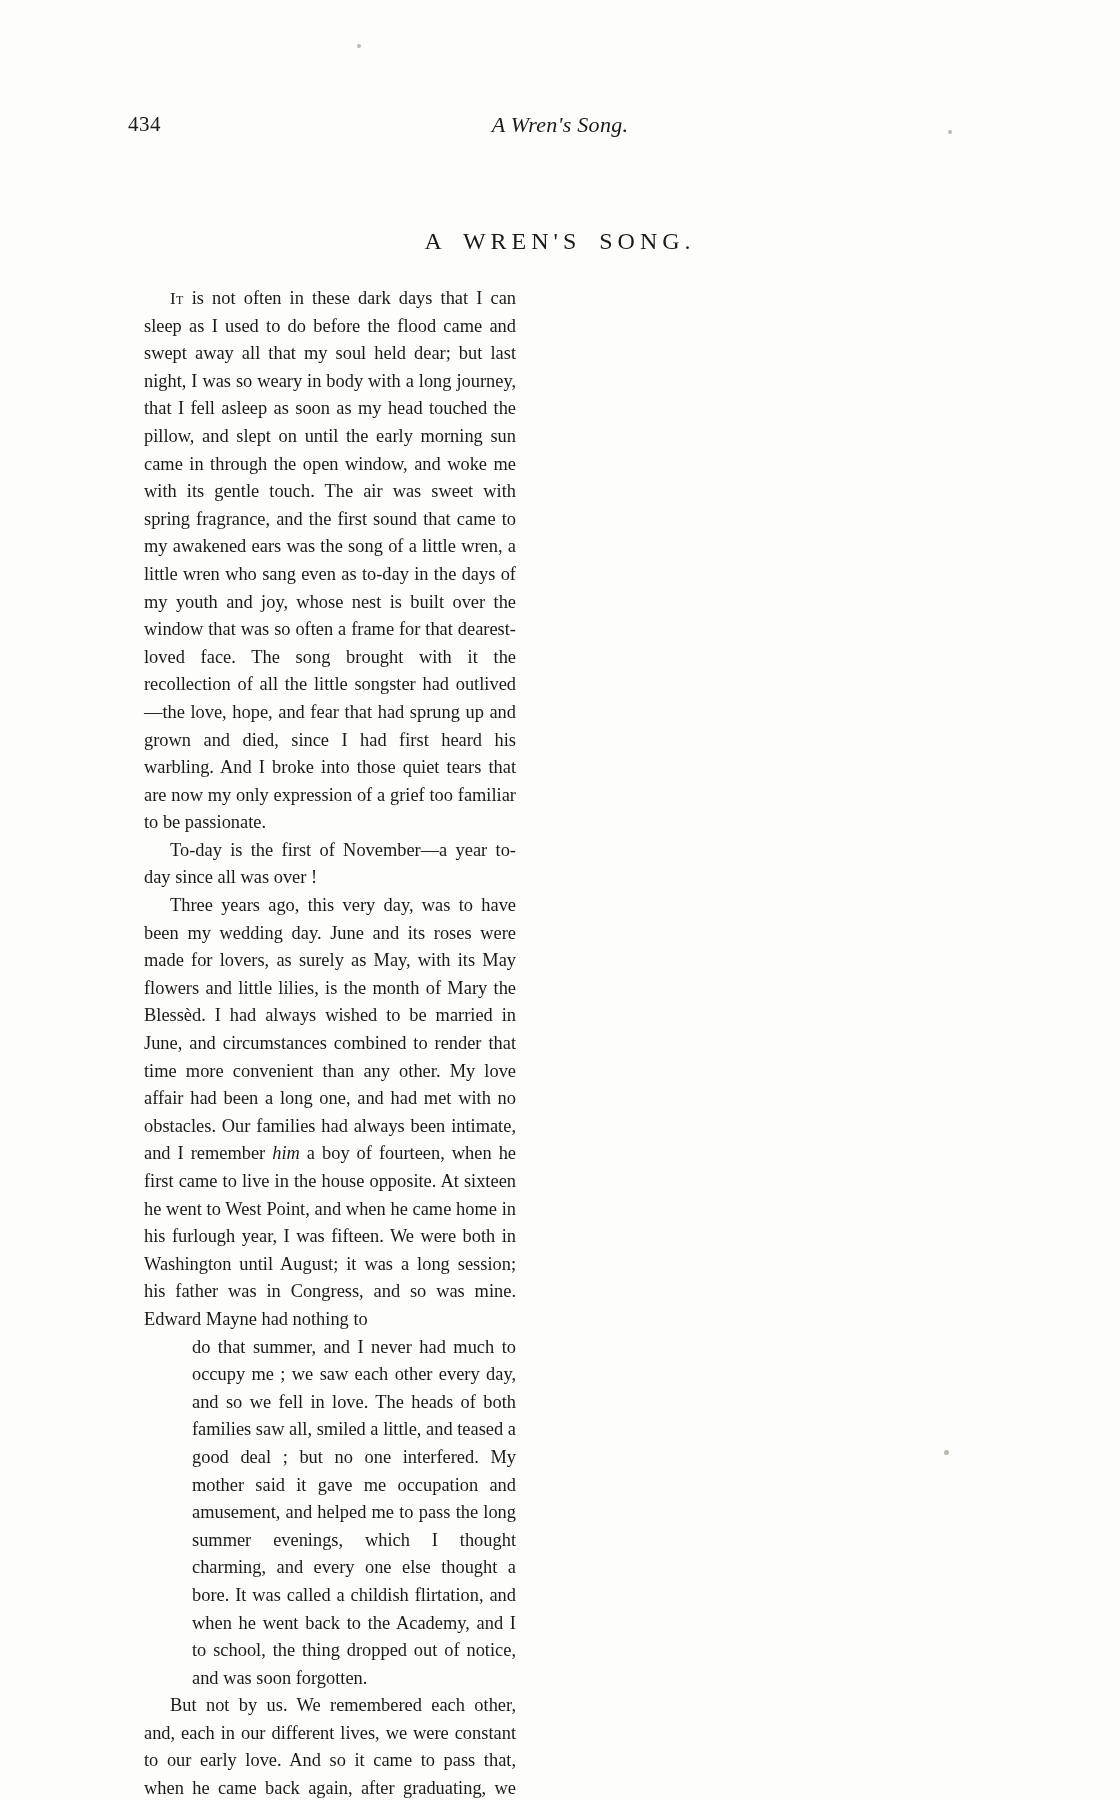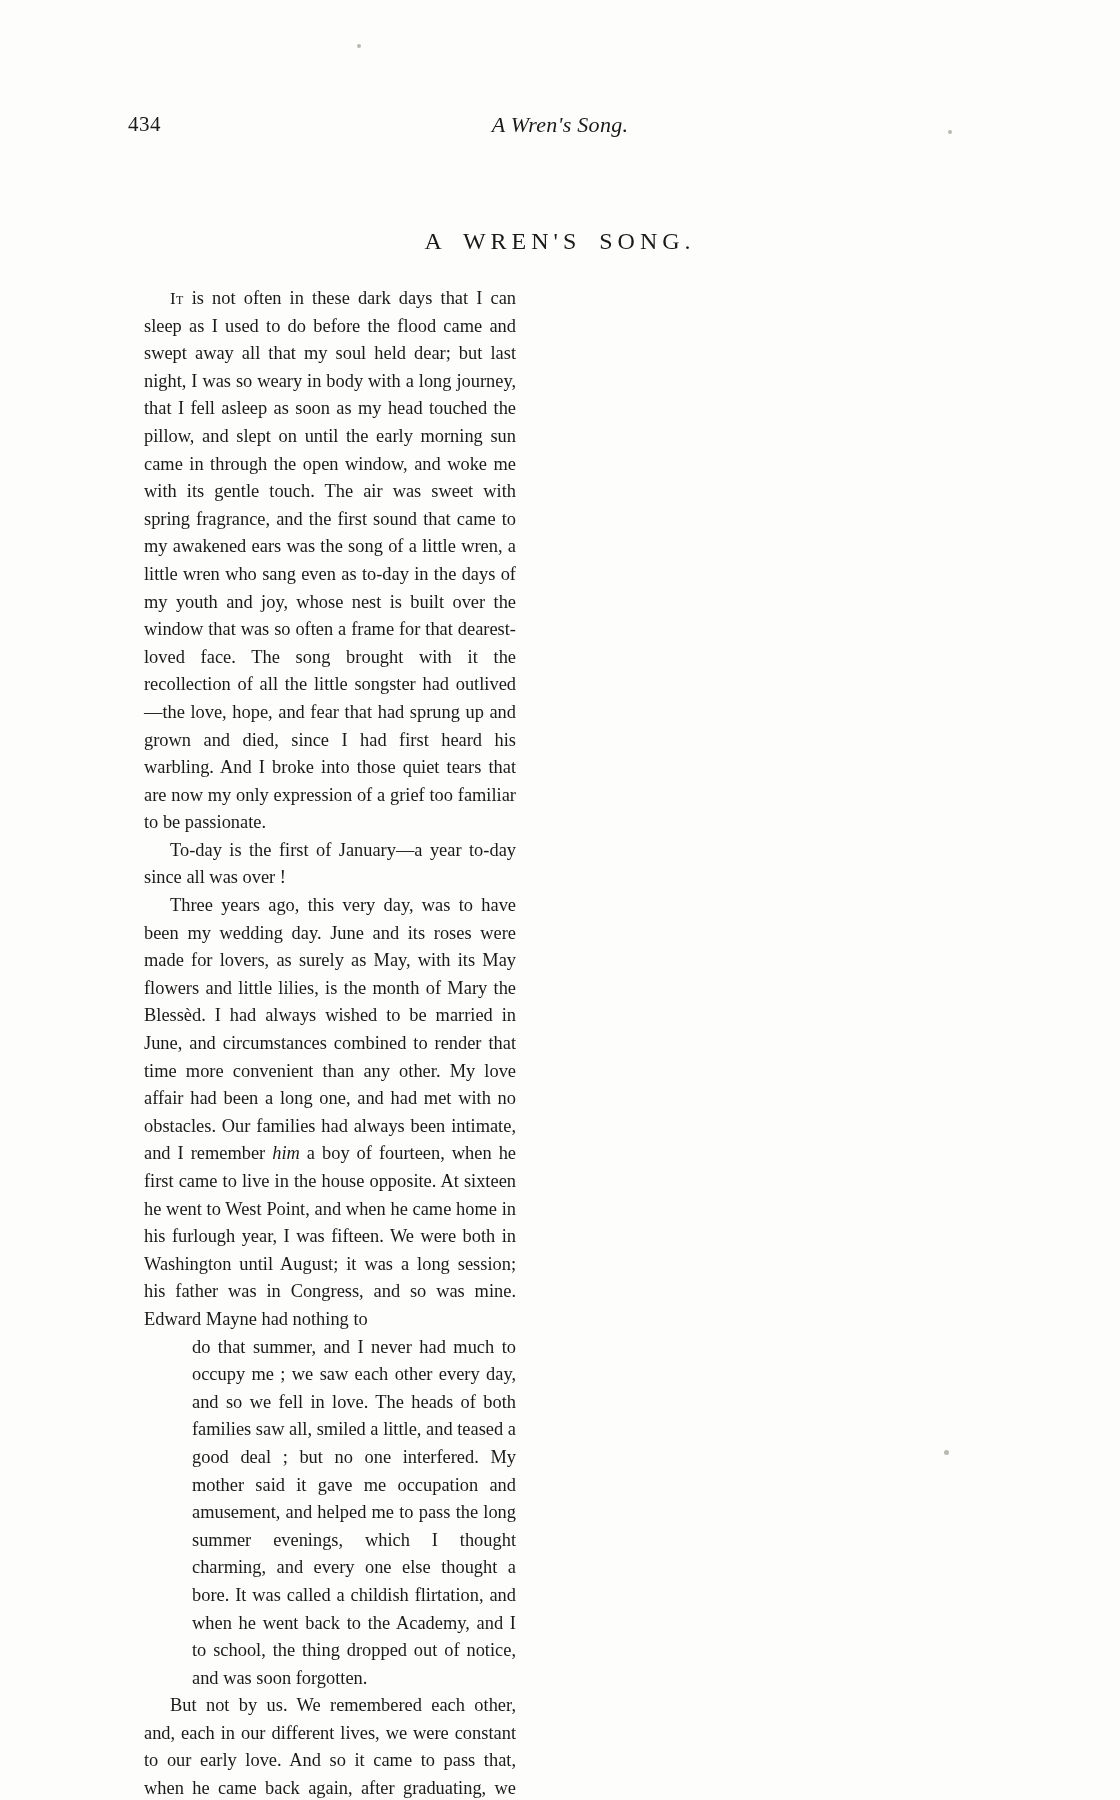--- a/index.html
+++ b/index.html
@@ -117,21 +117,21 @@
     <div class="folio">434</div>
     <div class="running-title">A Wren's Song.</div>
   </div>
 
   <div class="article-title">A  WREN'S  SONG.</div>
 
   <div class="columns">
 
     <div class="col">
       <p class="first"><span class="lead">It</span><span> is not often in these dark days that I can sleep as I used to do before the flood came and swept away all that my soul held dear; but last night, I was so weary in body with a long journey, that I fell asleep as soon as my head touched the pillow, and slept on until the early morning sun came in through the open window, and woke me with its gentle touch. The air was sweet with spring fragrance, and the first sound that came to my awakened ears was the song of a little wren, a little wren who sang even as to-day in the days of my youth and joy, whose nest is built over the window that was so often a frame for that dearest-loved face. The song brought with it the recollection of all the little songster had outlived—the love, hope, and fear that had sprung up and grown and died, since I had first heard his warbling. And I broke into those quiet tears that are now my only expression of a grief too familiar to be passionate.</span></p>
-      <p>To-day is the first of January—a year to-day since all was over !</p>
+      <p>To-day is the first of November—a year to-day since all was over !</p>
       <p>Three years ago, this very day, was to have been my wedding day. June and its roses were made for lovers, as surely as May, with its May flowers and little lilies, is the month of Mary the Blessèd. I had always wished to be married in June, and circumstances combined to render that time more convenient than any other. My love affair had been a long one, and had met with no obstacles. Our families had always been intimate, and I remember <em>him</em> a boy of fourteen, when he first came to live in the house opposite. At sixteen he went to West Point, and when he came home in his furlough year, I was fifteen. We were both in Washington until August; it was a long session; his father was in Congress, and so was mine. Edward Mayne had nothing to</p>
     </div>
 
     <div class="col">
       <p class="cont">do that summer, and I never had much to occupy me ; we saw each other every day, and so we fell in love. The heads of both families saw all, smiled a little, and teased a good deal ; but no one interfered. My mother said it gave me occupation and amusement, and helped me to pass the long summer evenings, which I thought charming, and every one else thought a bore. It was called a childish flirtation, and when he went back to the Academy, and I to school, the thing dropped out of notice, and was soon forgotten.</p>
       <p>But not by us. We remembered each other, and, each in our different lives, we were constant to our early love. And so it came to pass that, when he came back again, after graduating, we were very glad to see each other ; the old intercourse was renewed, and the old feeling showed itself stronger for the lapse of years. No one interfered with us ; the intimacy between our families had continued, and when we went to the seaside for the hot months, the Maynes went to the same place ; and in August Edward had a leave, and came down to join them. I think he would have come if they had not been there, but that makes no difference now. One moonlit night, at the end of August, with the waves at our feet sounding their infinite secret, I promised to marry <em>him</em> ; and as we parted that night at the door of our cottage, I looked at the silver-streaked waters, and said to him that neither the broad sea of death nor the stormy sea of life should ever part my soul from his. I have kept my word.</p>
     </div>
 
   </div>
 </div>

